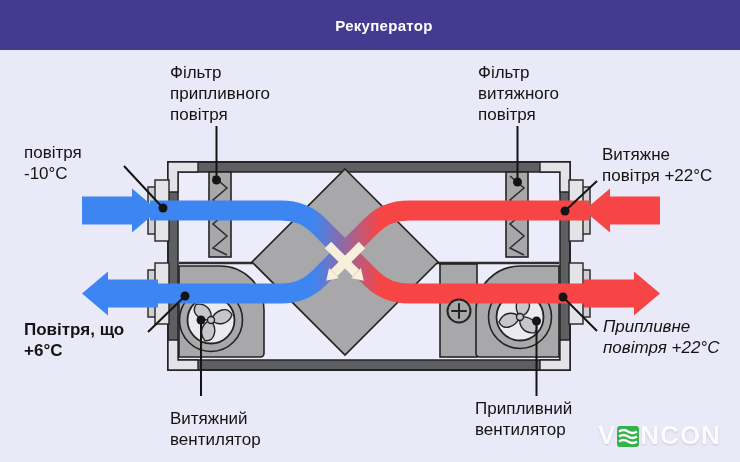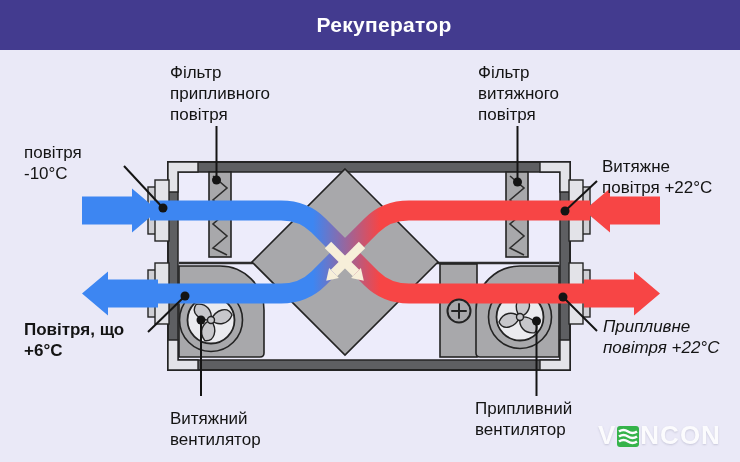--- a/index.html
+++ b/index.html
@@ -7,21 +7,21 @@
     position:relative;width:740px;height:462px;overflow:hidden;
     background:var(--page-bg,#EAE9F7);
     font-family:"Liberation Sans","DejaVu Sans",sans-serif;
   }
   #header{
     position:absolute;left:0;top:0;width:740px;height:50px;
     background:var(--header-bg,#433B8F);
     display:flex;align-items:center;justify-content:center;
   }
   #header .title{
-    color:#fff;font-size:21px;font-weight:bold;letter-spacing:.3px;margin-left:28px;
+    color:#fff;font-size:15px;font-weight:bold;letter-spacing:.3px;margin-left:28px;
   }
   svg.diagram{position:absolute;left:0;top:0;}
   .lbl{
     position:absolute;color:var(--ink,#141414);
     font-size:17px;line-height:21px;white-space:nowrap;
   }
   .lbl span{display:block;}
   
   .metal-dark{fill:var(--metal-dark,#5E5F62);stroke:#242424;stroke-width:2;}
   .unit-inner{fill:var(--unit-bg,#EDECFB);stroke:#242424;stroke-width:1.5;}
@@ -189,21 +189,21 @@
   </div>
   <div class="lbl" style="left:478px;top:62px;">
     <span>Фільтр</span>
     <span>витяжного</span>
     <span>повітря</span>
   </div>
   <div class="lbl" style="left:24px;top:142px;">
     <span>повітря</span>
     <span>-10°С</span>
   </div>
-  <div class="lbl" style="left:602px;top:144px;margin-top:12px;">
+  <div class="lbl" style="left:602px;top:144px;">
     <span>Витяжне</span>
     <span>повітря +22°С</span>
   </div>
   <div class="lbl" style="left:24px;top:319px;font-weight:bold;">
     <span>Повітря, що</span>
     <span>+6°С</span>
   </div>
   <div class="lbl" style="left:603px;top:316px;font-style:italic;">
     <span>Припливне</span>
     <span>повітря +22°С</span>

